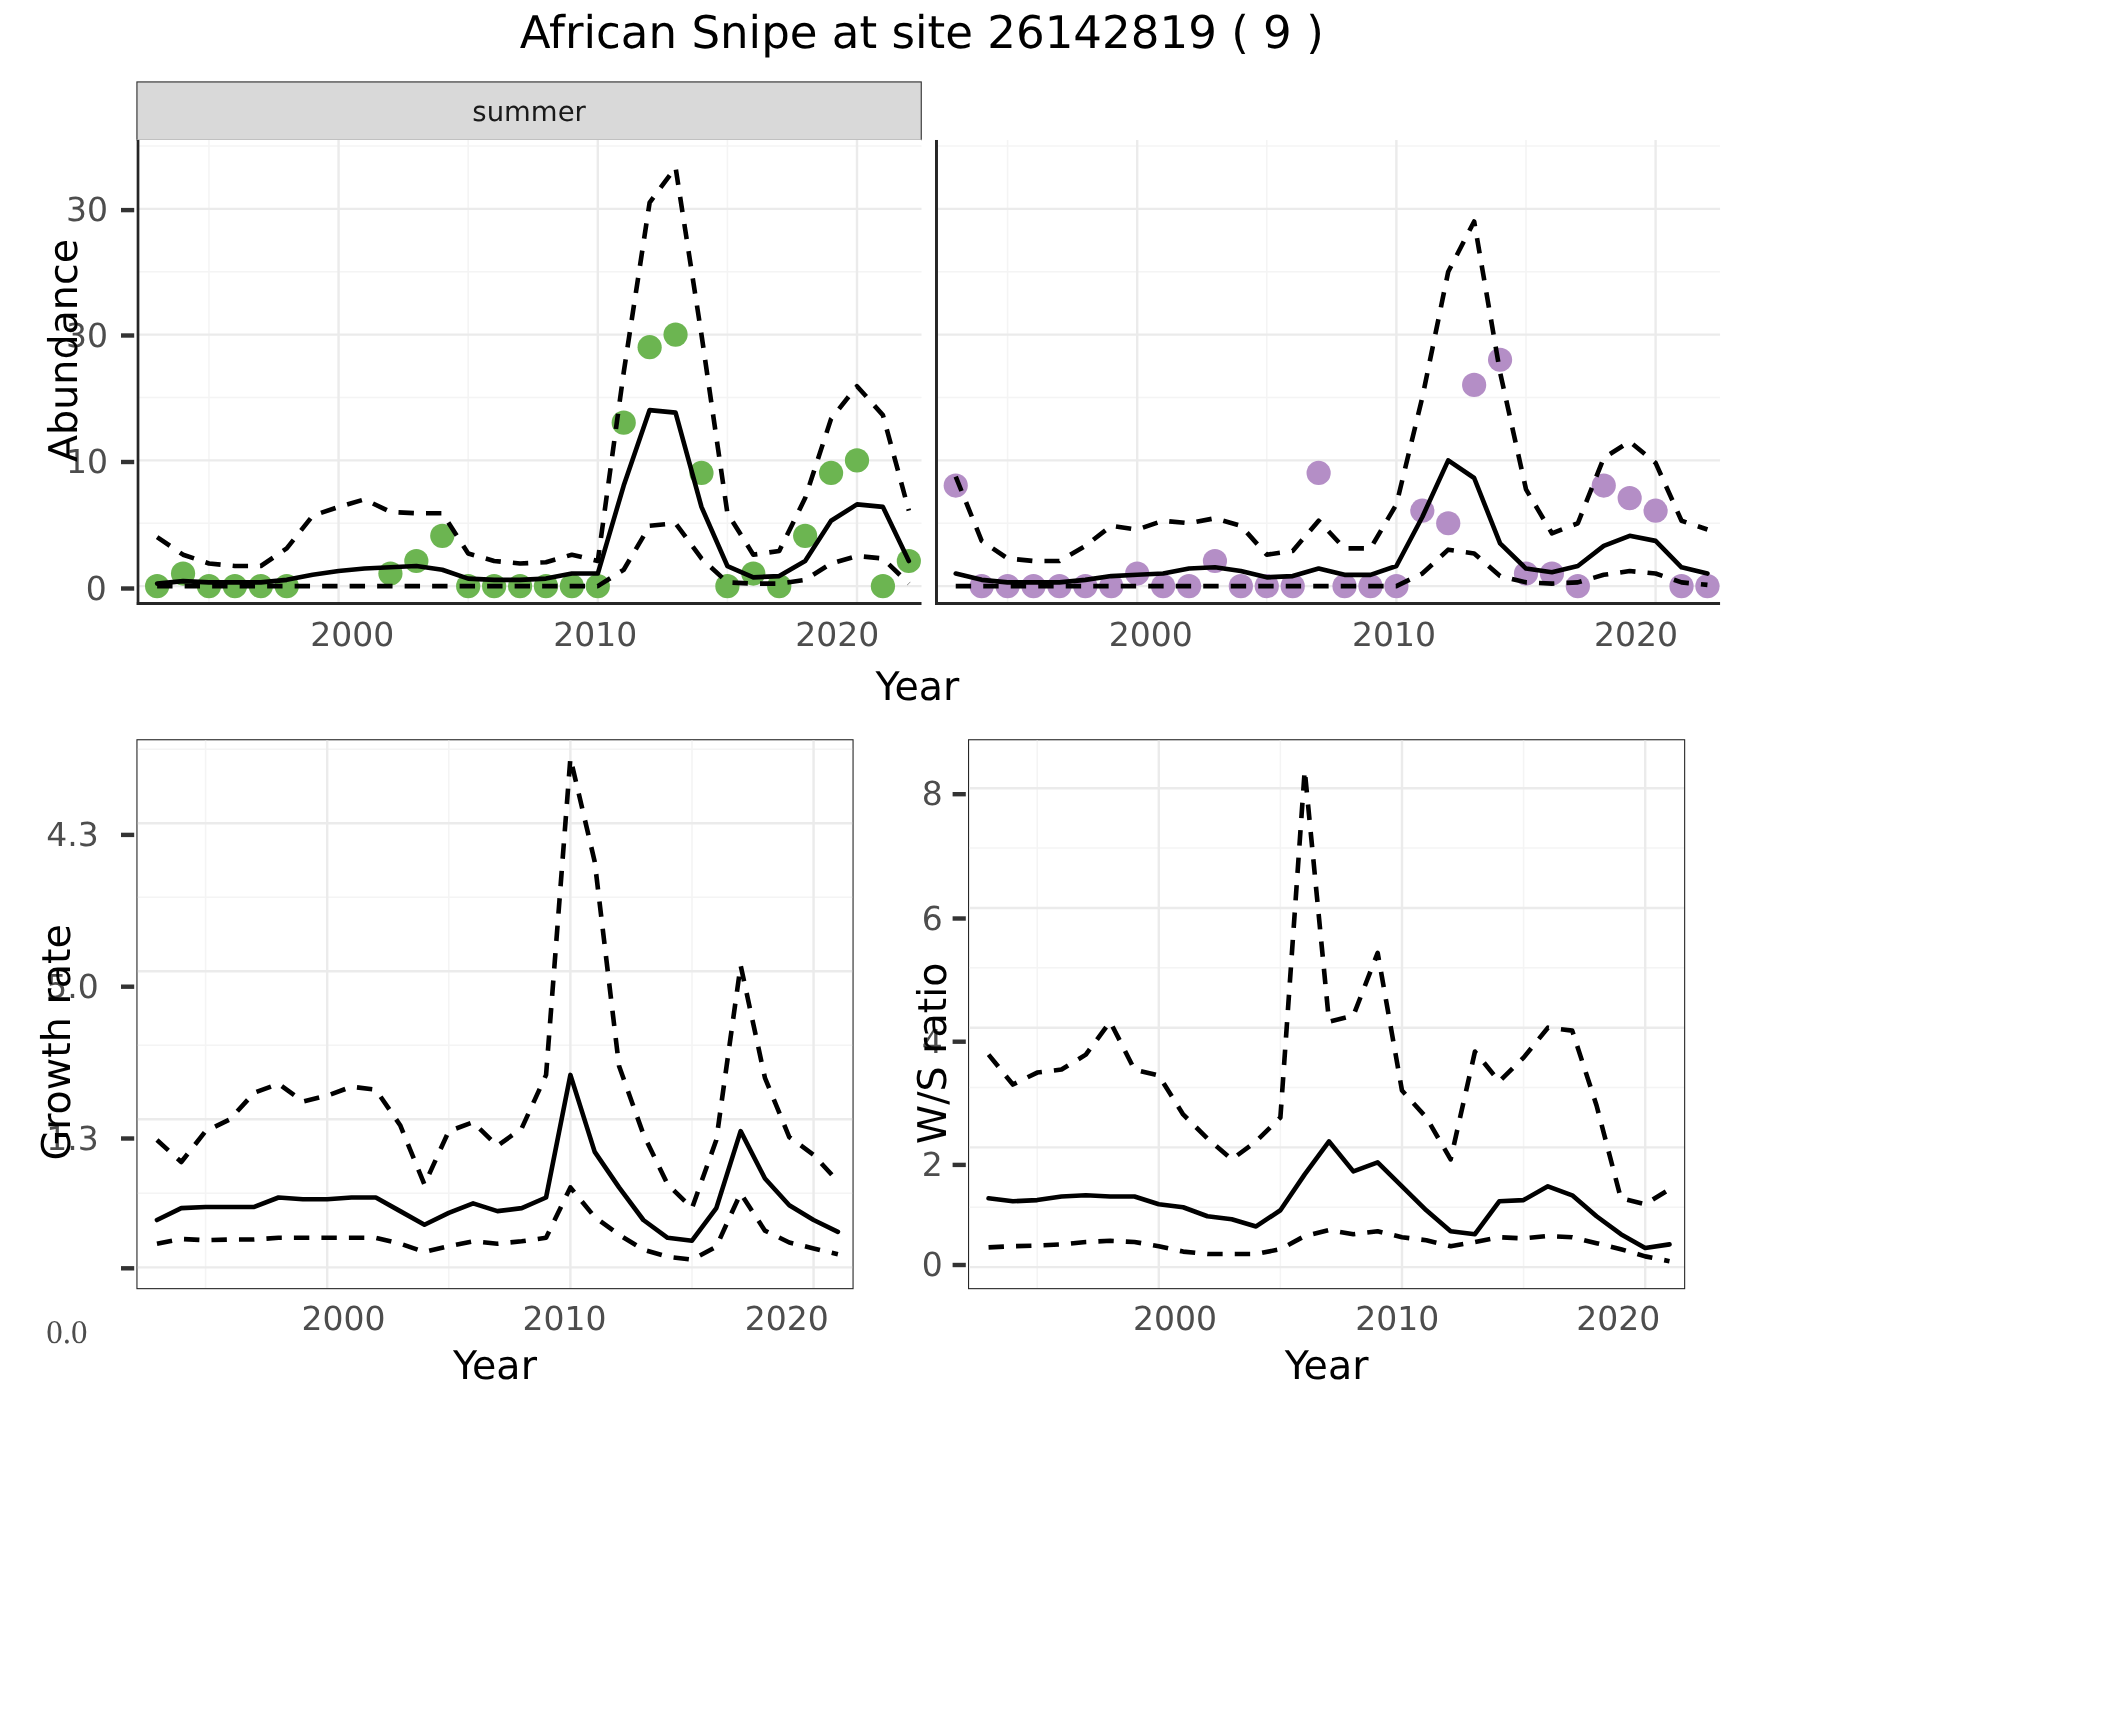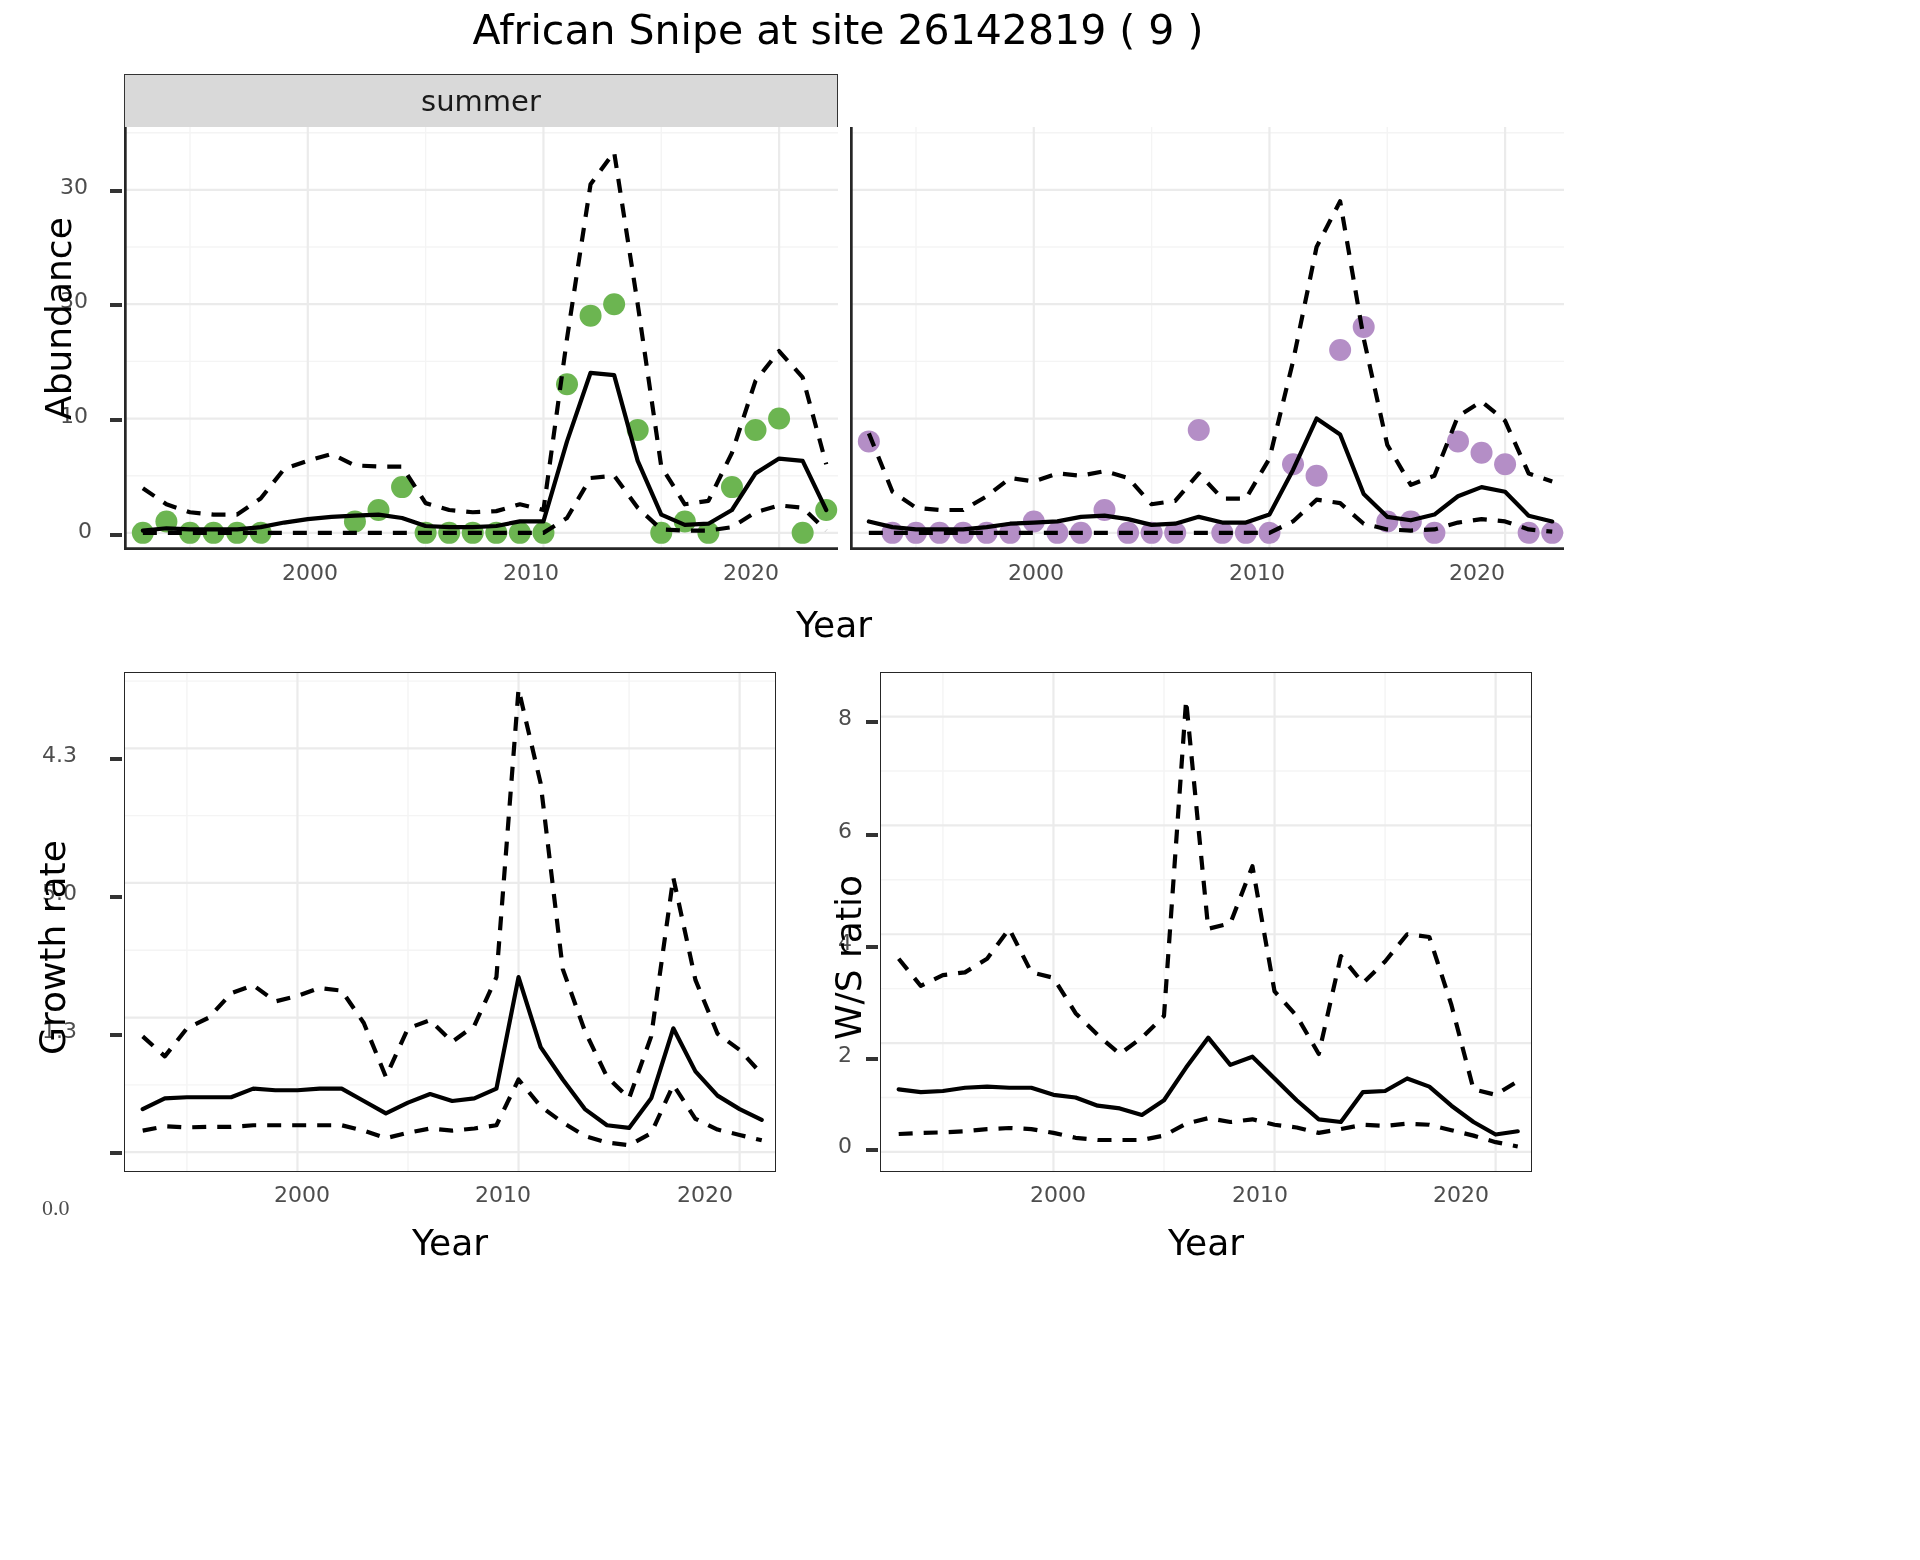--- a/index.html
+++ b/index.html
@@ -21,41 +21,41 @@
   }
 
   
   .panel-wrap{position:absolute;}
   .strip{
     position:absolute;left:0;top:0;
     background:#d9d9d9;
     border:1.5px solid #333333;
     box-sizing:border-box;
     display:flex;align-items:center;justify-content:center;
-    font-size:29px;color:#1a1a1a;
+    font-size:25px;color:#1a1a1a;
   }
   .plotbox{
     position:absolute;
     background:#ffffff;
     border:1.6px solid #262626;
     box-sizing:border-box;
     overflow:hidden;
   }
 
   .axis-label{
     position:absolute;font-size:36px;color:#000;
     text-align:center;
   }
   .axis-label.vert{
     transform-origin:0 0;
     transform:rotate(-90deg);
     white-space:nowrap;
   }
   .tick-label{
-    position:absolute;font-size:22px;color:#4d4d4d;
+    position:absolute;font-size:30px;color:#4d4d4d;
     white-space:nowrap;
   }
   .tick-mark{position:absolute;background:#333333;}
 
   svg{display:block;}
   .gridline-major{stroke:#ebebeb;stroke-width:2.2;}
   .gridline-minor{stroke:#f4f4f4;stroke-width:1.4;}
   .series-solid{fill:none;stroke:#000000;stroke-width:4.2;stroke-linejoin:round;stroke-linecap:round;}
   .series-dashed{fill:none;stroke:#000000;stroke-width:4.2;stroke-dasharray:14 11;stroke-linejoin:round;stroke-linecap:butt;}
 </style>

